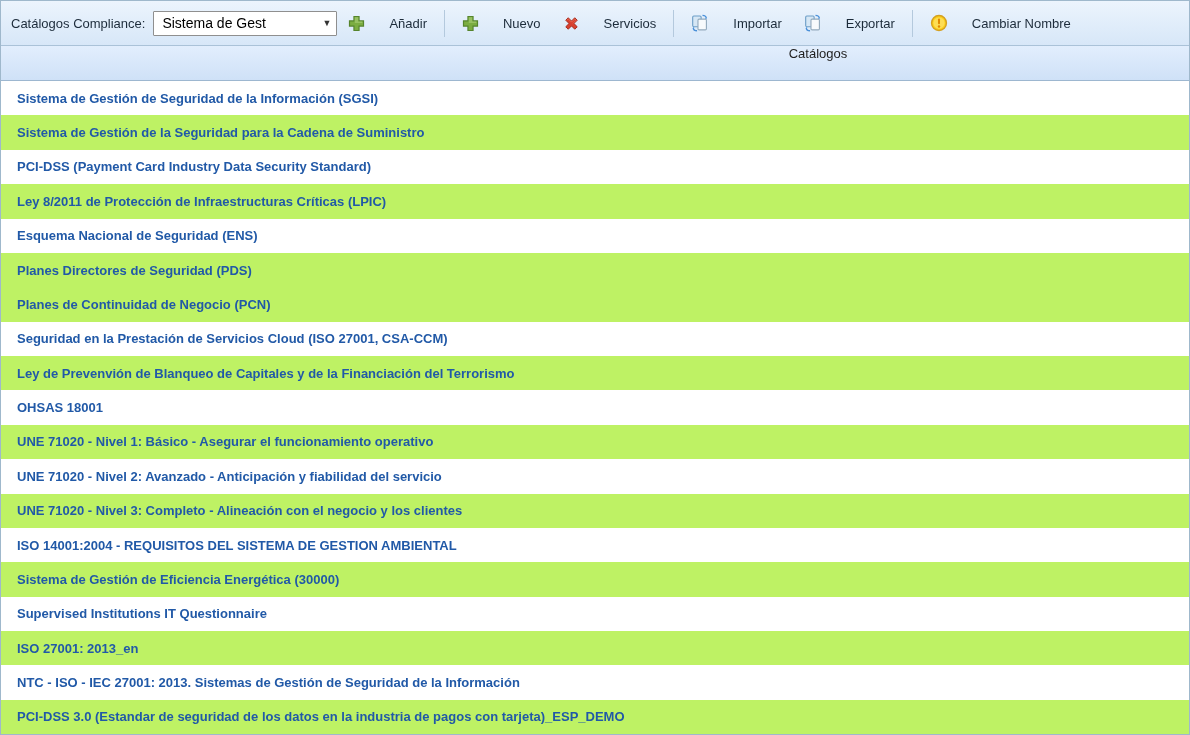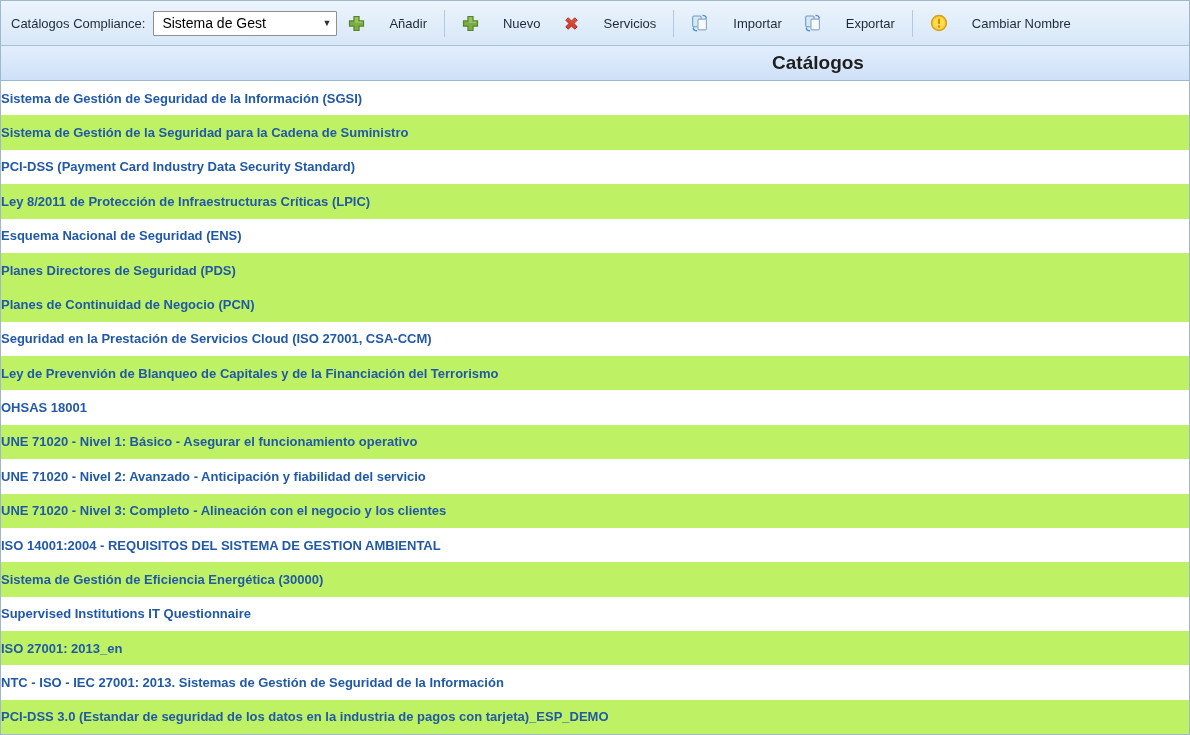--- a/index.html
+++ b/index.html
@@ -42,32 +42,32 @@
     width: 1px; height: 27px;
     background: #b4c9dd; margin: 0 6px;
     flex: 0 0 1px;
   }
 
   
   .grid-header {
     height: 35px; flex: 0 0 35px;
     background: linear-gradient(#e2eefd, #cfe1f7);
     border-bottom: 1px solid #9db7d0;
-    display: flex; align-items: center; justify-content: center;
+    display: flex; align-items: flex-start; justify-content: center;
     padding-left: 446px;
-    font-size: 19px; font-weight: bold; color: #1e1e1e;
+    font-size: 13px; font-weight: normal; color: #1e1e1e;
     cursor: pointer;
   }
 
   
   .grid-body { flex: 1 1 auto; display: flex; flex-direction: column; }
   .row {
     flex: 1 1 auto;
     display: flex; align-items: center;
-    padding-left: 0;
+    padding-left: 16px;
     font-size: 13px; font-weight: bold; color: #2159a7;
     background: #ffffff;
     cursor: pointer;
     overflow: hidden; white-space: nowrap;
   }
   .row.alt { background: #bef264; }
 </style>
 </head>
 <body>
 

